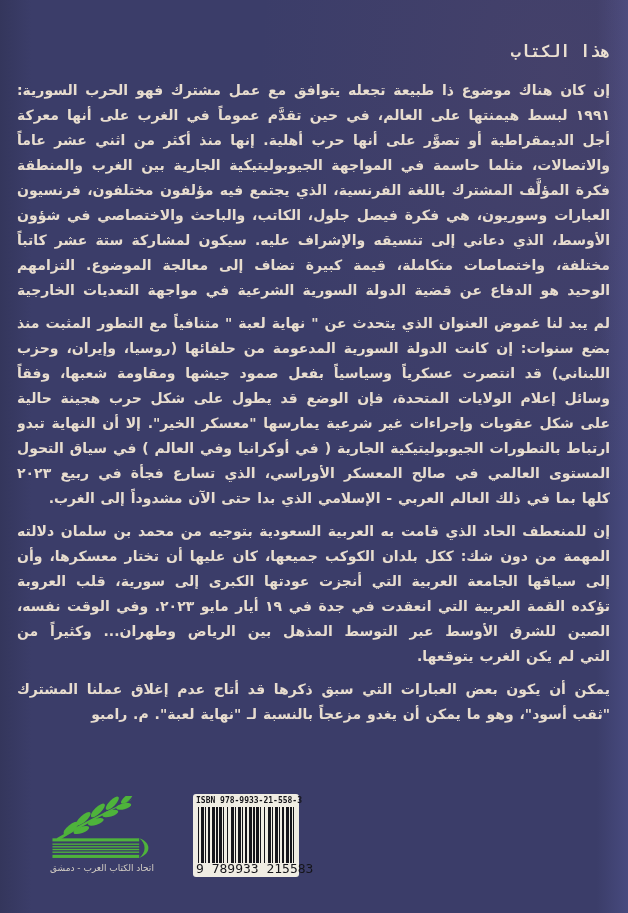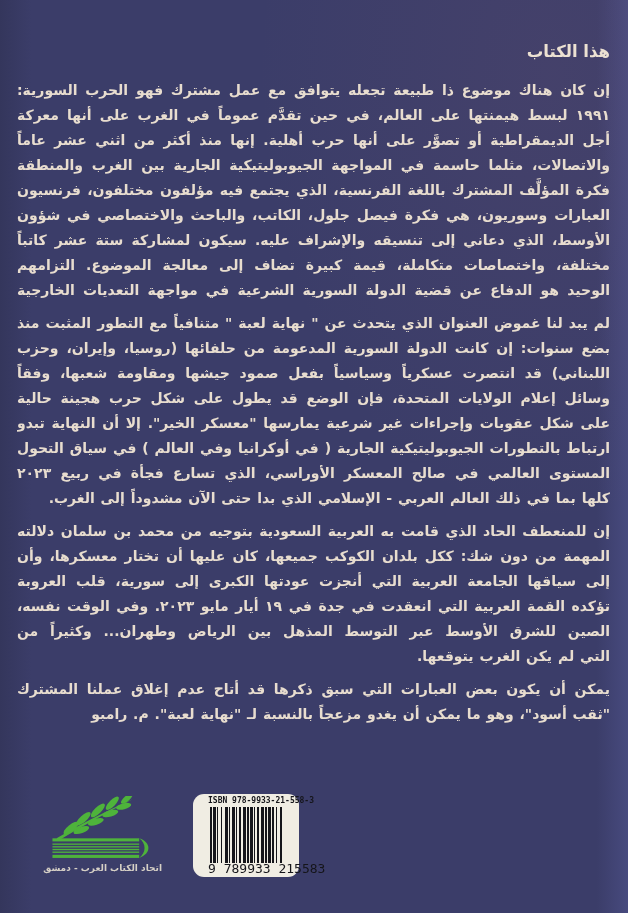--- a/index.html
+++ b/index.html
@@ -9,46 +9,46 @@
     background:
       radial-gradient(ellipse at 88% 8%, rgba(150,100,120,0.10), transparent 38%),
       linear-gradient(90deg, #34365c 0%, #3b3d69 5%, #3b3d69 95%, #474a7e 100%);
     background-color:#3b3d69;
     overflow:hidden;
     font-family:"DejaVu Sans", sans-serif;
     direction:rtl;
   }
   .section-title{
     position:absolute;top:42px;right:18px;
-    color:#ece1d2;font-size:16.5px;font-weight:bold;letter-spacing:0;
+    color:#ece1d2;font-size:16.5px;font-weight:bold;letter-spacing:0;font-family:Liberation Mono, monospace;
   }
   .synopsis{
     position:absolute;top:78px;right:18px;left:17px;
     color:#e8ddcf;font-size:14px;font-weight:bold;
   }
   .para{margin:0 0 8px 0;}
   .line{
     height:25px;line-height:25px;overflow:hidden;
     text-align:justify;text-align-last:justify;
     word-spacing:1px;
   }
   .line.end{text-align-last:right;}
   .publisher{
     position:absolute;left:42px;top:796px;width:120px;
     text-align:center;
   }
   .publisher svg{display:block;margin:0 auto;}
   .publisher-name{
-    margin-top:3px;color:#d6d0c6;font-size:9px;font-weight:bold;white-space:nowrap;text-align:right;
+    margin-top:3px;color:#d6d0c6;font-size:9px;font-weight:normal;white-space:nowrap;
   }
   .barcode{
     position:absolute;left:193px;top:794px;width:106px;height:83px;
-    background:#f0ede3;border-radius:11px;
+    background:#f0ede3;border-radius:3px;
     display:flex;flex-direction:column;align-items:stretch;
-    padding:2px 15px;box-sizing:border-box;
+    padding:2px 3px;box-sizing:border-box;
   }
   .isbn-label{
     font-family:"DejaVu Sans Mono", monospace;
     font-size:8px;color:#15151a;text-align:center;
     white-space:nowrap;direction:ltr;line-height:10px;font-weight:bold;
   }
   .bars{
     flex:1;margin:1px 2px 0 2px;
     background:repeating-linear-gradient(90deg,
       #15151a 0 1.5px, #f0ede3 1.5px 3px,

